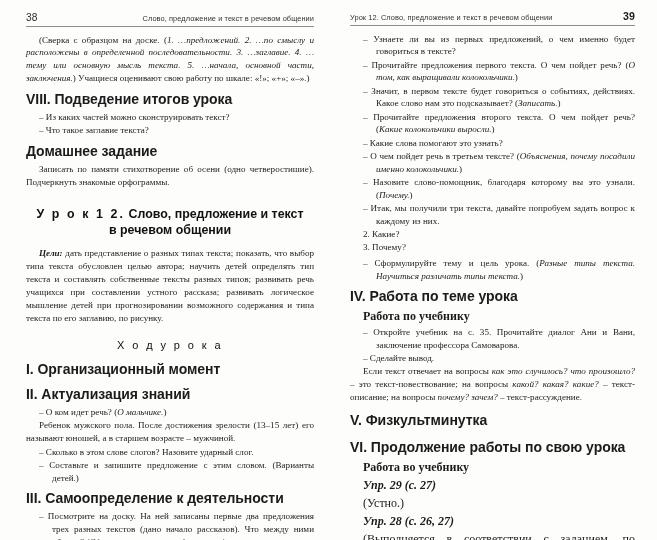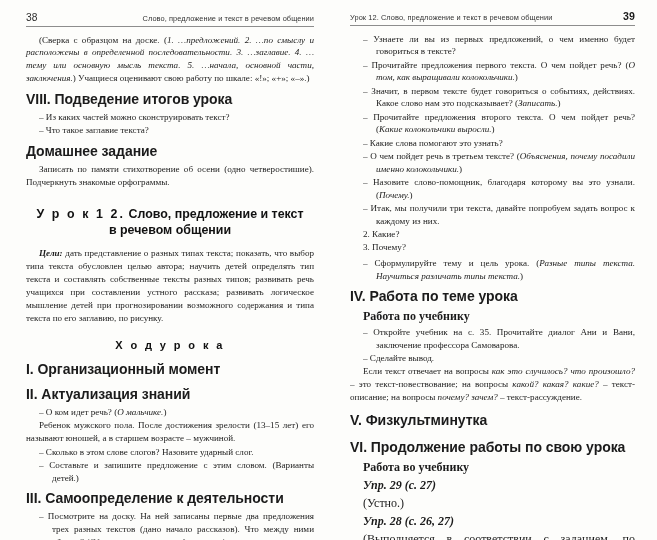--- a/index.html
+++ b/index.html
@@ -121,21 +121,21 @@
     text-align: center;
     line-height: 1.28;
     margin: 18px 0 9px 0;
     color: #111;
   }
   .lesson-title .lw {
     letter-spacing: 2.1px;
   }
   .hod {
     font-family: "Liberation Sans", "DejaVu Sans", sans-serif;
-    font-weight: 700;
+    font-weight: 400;
     font-size: 11px;
     text-align: center;
     letter-spacing: 2.4px;
     margin: 13px 0 7px 0;
     color: #111;
   }
 
   
   table.algo {
     border-collapse: collapse;

